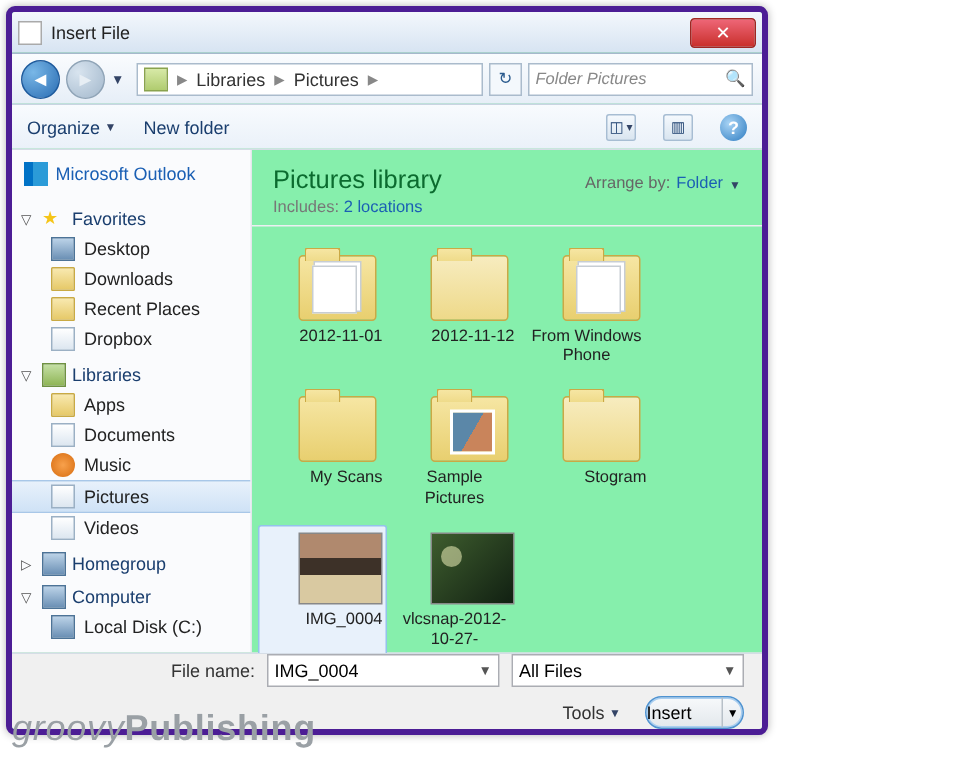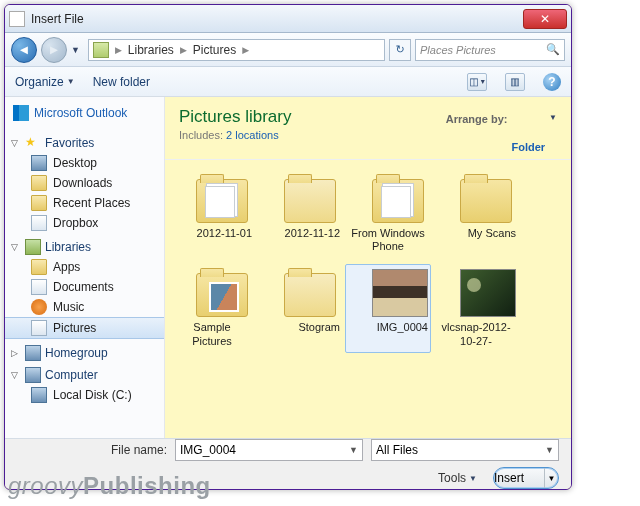--- a/index.html
+++ b/index.html
@@ -1,17 +1,17 @@
 <!DOCTYPE html>
 <html><head>
 <meta charset="utf-8">
 <style>
   * { box-sizing: border-box; margin: 0; padding: 0; font-family: "Segoe UI", Tahoma, sans-serif; }
   body { background: #fff; width: 640px; height: 506px; overflow: hidden; position: relative; }
-  .window { width: 568px; height: 486px; margin: 4px; border: 1px solid #4c1d95; border-radius: 6px; background: #fef9c3; box-shadow: 0 0 6px rgba(0,0,0,0.3); overflow: hidden; display: flex; flex-direction: column; }
+  .window { width: 508px; height: 486px; margin: 4px; border: 4px solid #4c1d95; border-radius: 6px; background: #86efac; box-shadow: 0 0 6px rgba(0,0,0,0.3); overflow: hidden; display: flex; flex-direction: column; }
   .titlebar { height: 28px; background: linear-gradient(#f3f7fc,#d7e4f2); display: flex; align-items: center; padding: 0 4px; border-bottom: 1px solid #a5b8cc; }
   .title-icon { width:16px; height:16px; background:#fff; border:1px solid #aaa; margin-right:6px;}
   .titlebar .title { font-size: 12px; color: #222; flex: 1; }
   .titlebar .close { width: 44px; height: 20px; background: linear-gradient(#e67,#c9302c); border: 1px solid #a02622; border-radius: 3px; color: #fff; text-align: center; font-size: 12px; line-height: 18px; }
   
   .navbar { height: 34px; background: linear-gradient(#fafcfe,#e6eef7); border-bottom: 1px solid #c8d4e2; display: flex; align-items: center; padding: 0 6px; gap: 4px; }
   .navbtn { width: 26px; height: 26px; border-radius: 50%; background: radial-gradient(circle at 30% 30%, #79b7e7, #2a6db3); border: 1px solid #1d5a9c; display:flex; align-items:center; justify-content:center; color:#fff; font-size:13px;}
   .navbtn.disabled { background: radial-gradient(circle at 30% 30%, #d8e4ef, #a3b8cc); border-color:#8ea3b6; color:#e7eef4;}
   .drop-tiny { color:#346; font-size:9px; margin-right:4px;}
   .addressbar { flex:1; height:22px; border:1px solid #abc; background:#fff; display:flex; align-items:center; padding:0 4px; font-size:12px; color:#333; gap:4px;}
@@ -43,22 +43,22 @@
   .ico-lib{background:linear-gradient(#c5e0a5,#8fb556);border:1px solid #6f9142;}
   .ico-note{background:linear-gradient(#fff,#dce6f0);border:1px solid #9bb0c4;}
   .ico-mus{background:radial-gradient(circle,#f8a14c,#d76c10);border-radius:50%;}
   .ico-comp{background:linear-gradient(#bcd3e8,#6a8fb4);border:1px solid #4c7397;}
   
   .content { flex:1; display:flex; flex-direction:column; overflow:auto; }
   .libheader { padding:10px 14px 6px 14px; border-bottom:1px solid #eceff2; display:flex; align-items:flex-start;}
   .libheader h2 { font-weight:normal; color:#0b6b2f; font-size:17px; }
   .libheader .sub { font-size:11px; color:#777; margin-top:2px;}
   .libheader .sub a{color:#1a5fb4;text-decoration:none;}
-  .arrange{margin-left:auto;font-size:11px;color:#666;display:flex;align-items:flex-start;gap:4px;padding-top:6px;font-weight:bold;}
-  .arrange .val{color:#1a5fb4;margin-top:28px;}
+  .arrange{margin-left:auto;font-size:11px;color:#666;display:flex;align-items:flex-end;gap:4px;padding-top:6px;}
+  .arrange .val{color:#1a5fb4;}
   
   .iconview { padding:10px 4px; display:flex; flex-wrap:wrap; align-content:flex-start; gap:6px 2px;}
   .item { width:86px; display:flex; flex-direction:column; align-items:flex-end; text-align:center; font-size:11px; color:#222; padding:4px 2px; border:1px solid transparent; border-radius:2px;}
   .item.sel { background:#e8f1fb; border-color:#94c2ec;}
   .thumb { width:56px; height:48px; margin-bottom:4px; position:relative;}
   .folder { width:52px;height:44px;background:linear-gradient(#f6e6a3,#e8cf6f);border:1px solid #caa945;border-radius:3px;position:relative;top:4px;}
   .folder:before{content:"";position:absolute;top:-6px;left:3px;width:22px;height:8px;background:linear-gradient(#f6e6a3,#efdb8a);border:1px solid #caa945;border-bottom:none;border-radius:2px 2px 0 0;}
   .folder.docs:after{content:"";position:absolute;left:8px;top:6px;width:28px;height:30px;background:#fff;border:1px solid #c7cdd3;box-shadow:2px -2px 0 #fff,2px -2px 0 1px #c7cdd3;}
   .folder.pics:after{content:"";position:absolute;left:12px;top:8px;width:26px;height:26px;background:linear-gradient(120deg,#5b87a8 50%,#c9845b 50%);border:2px solid #fff;}
   .folder.open{background:linear-gradient(#f7ecbf,#eed989);}
@@ -100,21 +100,21 @@
     <div class="addressbar">
       <span class="addr-icon"></span>
       <span class="breadcrumb-sep">▶</span>
       <span>Libraries</span>
       <span class="breadcrumb-sep">▶</span>
       <span>Pictures</span>
       <span class="breadcrumb-sep">▶</span>
     </div>
     <div class="refresh">↻</div>
     <div class="searchbox">
-      <span>Places Pictures</span>
+      <span>Folder Pictures</span>
       <span class="search-icon">🔍</span>
     </div>
   </div>
 
   <div class="toolbar">
     <div class="tb-item">
         <span>Organize</span>
         <span class="tb-drop">▼</span>
       </div>
     <div class="tb-item">New folder</div>
@@ -166,20 +166,24 @@
           <span>Documents</span>
         </div>
       <div class="side-item">
           <span class="ico ico-mus"></span>
           <span>Music</span>
         </div>
       <div class="side-item sel">
           <span class="ico ico-note"></span>
           <span>Pictures</span>
         </div>
+      <div class="side-item">
+          <span class="ico ico-note"></span>
+          <span>Videos</span>
+        </div>
 
       <div class="side-group">
           <span class="chev">▷</span>
           <span class="ico ico-comp"></span>
           <span>Homegroup</span>
         </div>
 
       <div class="side-group">
           <span class="chev">▽</span>
           <span class="ico ico-comp"></span>

